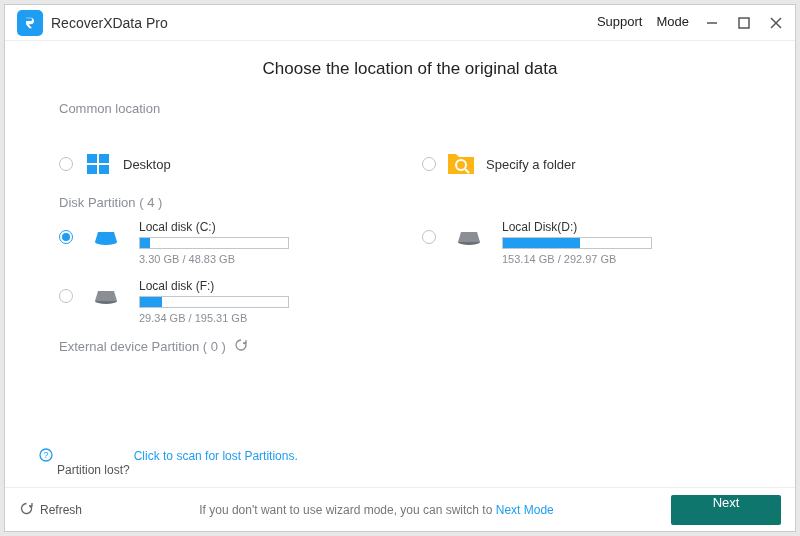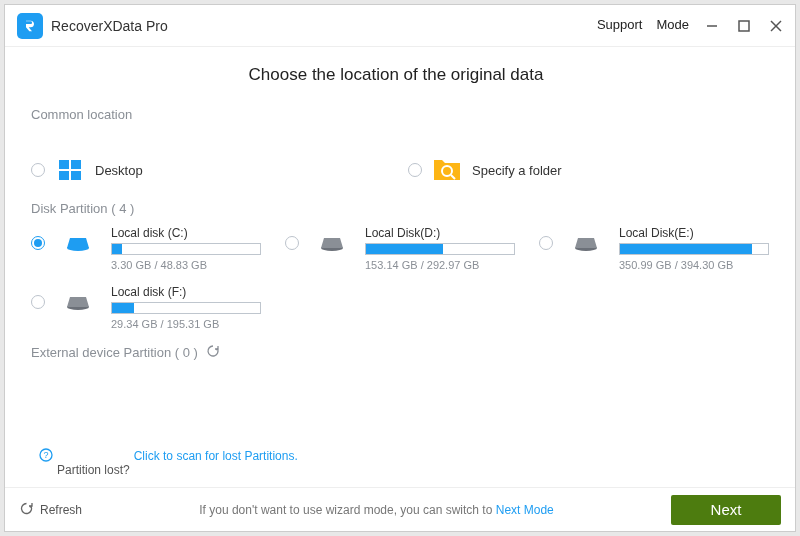--- a/index.html
+++ b/index.html
@@ -1,25 +1,25 @@
 <!DOCTYPE html>
 <html><head>
 <meta charset="utf-8">
 <style>
 * { box-sizing: border-box; margin: 0; padding: 0; font-family: "Segoe UI", Arial, sans-serif; }
 body { background: #e8e8e8; width: 800px; height: 536px; overflow: hidden; }
 .window { background: #fff; width: 792px; height: 528px; margin: 4px; border: 1px solid #ccc; display: flex; flex-direction: column; }
-.titlebar { display: flex; align-items: center; height: 42px; padding: 0 10px 0 12px; border-bottom: 1px solid #eee; }
+.titlebar { display: flex; align-items: center; height: 36px; padding: 0 10px 0 12px; border-bottom: 1px solid #eee; }
 .logo { width: 26px; height: 26px; background: #1E9DF2; border-radius: 5px; display: flex; align-items: center; justify-content: center; margin-right: 8px; }
 .logo svg { width: 16px; height: 16px; }
 .app-title { font-size: 14px; color: #333; font-weight: 500; }
 .title-right { margin-left: auto; display: flex; align-items: flex-start; gap: 14px; }
 .tlink { font-size: 13px; color: #222; cursor: pointer; }
 .winbtn { width: 18px; height: 18px; display: flex; align-items: center; justify-content: center; cursor: pointer; color: #555; }
-.content { flex: 1; padding: 18px 34px 0 26px; position: relative; }
+.content { flex: 1; padding: 18px 34px 0 54px; position: relative; }
 .heading { text-align: center; font-size: 17px; color: #222; margin-bottom: 22px; }
 .section-label { font-size: 13px; color: #8a8f96; margin-bottom: 10px; }
 .row { display: flex; gap: 24px; margin-bottom: 16px; margin-top: 33px; }
 .cell { flex: 1; display: flex; align-items: center; gap: 10px; cursor: pointer; }
 .radio { width: 14px; height: 14px; border: 1.5px solid #bcc3cc; border-radius: 50%; flex-shrink: 0; background:#fff; }
 .radio.selected { border-color: #1E9DF2; position: relative; }
 .radio.selected::after { content:""; position:absolute; top:2px; left:2px; width:8px; height:8px; background:#1E9DF2; border-radius:50%; }
 .ic { width: 30px; height: 30px; display:flex; align-items:center; justify-content:center; flex-shrink:0; }
 .loc-label { font-size: 13px; color: #333; }
 .disk-row { display:flex; gap: 24px; margin-bottom: 14px; }
@@ -30,21 +30,21 @@
 .bar-fill { position:absolute; top:0; left:0; height:100%; background:#1E9DF2; }
 .disk-stat { font-size: 11px; color:#8a8f96; }
 .disk-ic { width:26px; display:flex; justify-content:center; margin-top:8px; }
 .ext-row { font-size:13px; color:#8a8f96; display:flex; align-items:center; gap:8px; margin-top:4px;}
 .partition-lost { position:absolute; bottom:10px; left:34px; font-size:12px; color:#1E9DF2; display:flex; align-items:center; gap:4px; }
 .partition-lost .q { color:#555;margin-top:28px; }
 .footer { height: 44px; border-top:1px solid #eee; display:flex; align-items:center; padding:0 14px; font-size:12px; }
 .refresh { display:flex; align-items:center; gap:6px; color:#555; cursor:pointer; }
 .footer-center { flex:1; text-align:center; color:#777; }
 .footer-center .scene { color:#1E9DF2; cursor:pointer; }
-.next-btn { background:#4d7c0f; color:#fff; width:110px; height:30px; display:flex; align-items:center; justify-content:center; cursor:pointer; font-size:15px; border-radius:2px; }
+.next-btn { background:#0f766e; color:#fff; width:110px; height:30px; display:flex; align-items:flex-start; justify-content:center; cursor:pointer; font-size:13px; border-radius:2px; }
 </style>
 </head>
 <body>
 
 <div class="window">
   <div class="titlebar">
     <div class="logo">
       <svg viewBox="0 0 24 24">
           <path d="M6 4h7c3 0 5 2 5 5s-2 5-5 5h-3l5 6h-4l-5-6V9h7c1 0 2-.5 2-2s-1-2-2-2H6z" fill="#fff"></path>
         </svg>
@@ -130,36 +130,20 @@
             </svg>
           </span>
         <div class="disk-body">
           <div class="disk-name">Local Disk(D:)</div>
           <div class="bar">
               <div class="bar-fill" style="width:52%"></div>
             </div>
           <div class="disk-stat">153.14 GB / 292.97 GB</div>
         </div>
       </div>
-      <div class="disk-cell">
-        <span class="radio" style="margin-top:10px"></span>
-        <span class="disk-ic">
-            <svg width="24" height="18">
-              <ellipse cx="12" cy="14" rx="11" ry="3" fill="#6b7078"></ellipse>
-              <path d="M4 4h16l3 10H1z" fill="#8a8f96"></path>
-            </svg>
-          </span>
-        <div class="disk-body">
-          <div class="disk-name">Local Disk(E:)</div>
-          <div class="bar">
-              <div class="bar-fill" style="width:89%"></div>
-            </div>
-          <div class="disk-stat">350.99 GB / 394.30 GB</div>
-        </div>
-      </div>
     </div>
 
     <div class="disk-row">
       <div class="disk-cell" style="max-width:33%">
         <span class="radio" style="margin-top:10px"></span>
         <span class="disk-ic">
             <svg width="24" height="18">
               <ellipse cx="12" cy="14" rx="11" ry="3" fill="#6b7078"></ellipse>
               <path d="M4 4h16l3 10H1z" fill="#8a8f96"></path>
             </svg>

